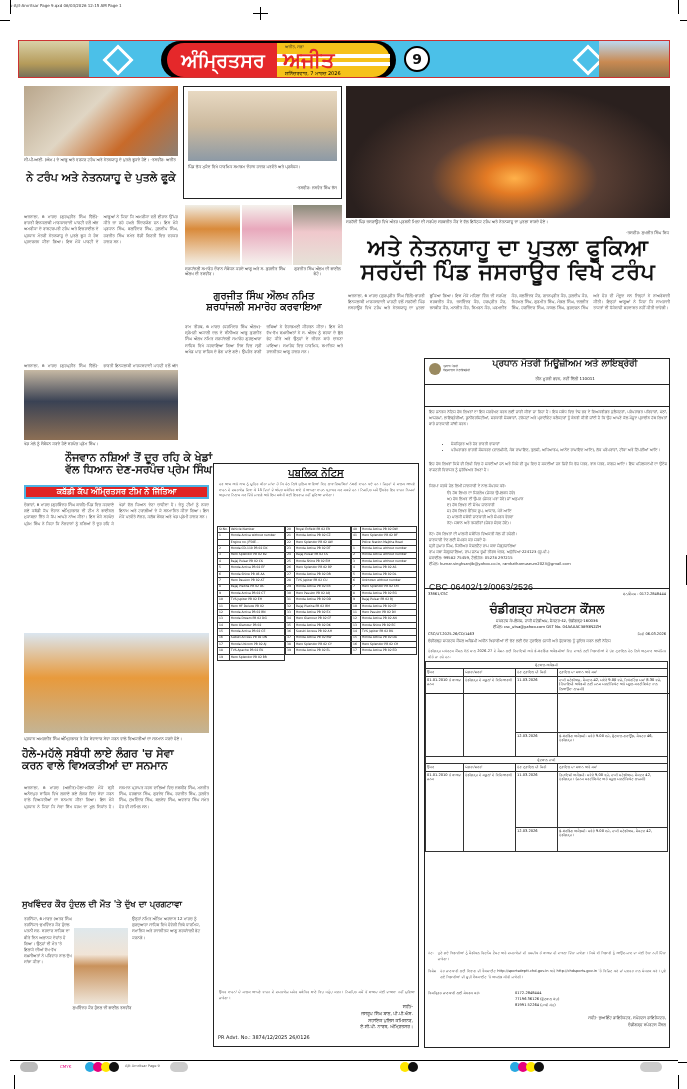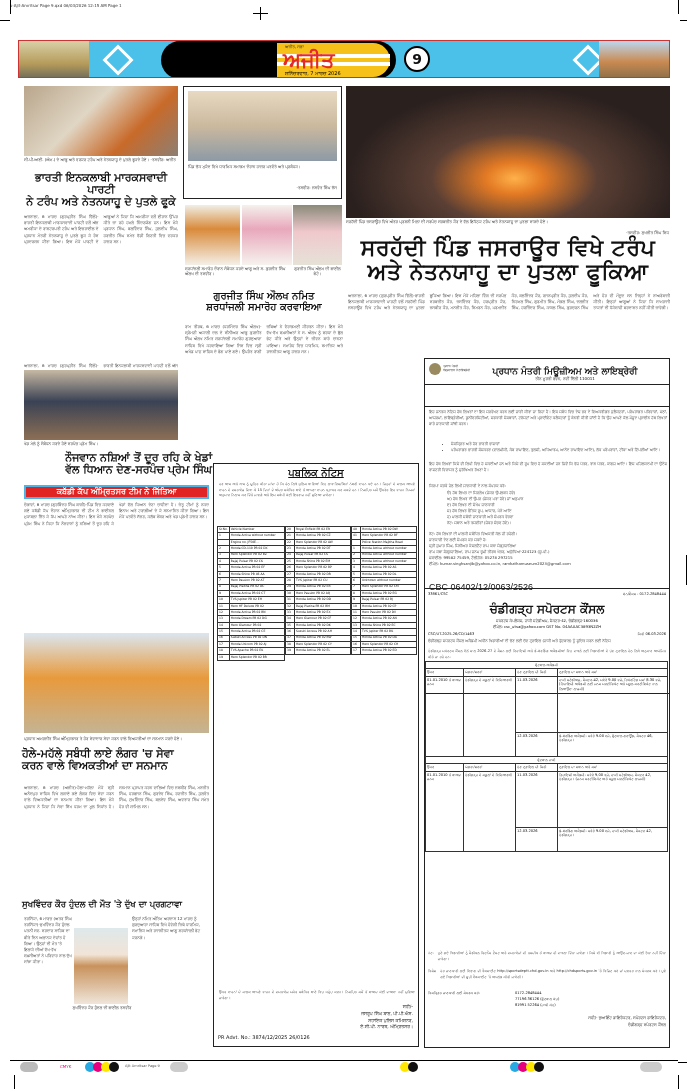--- a/index.html
+++ b/index.html
@@ -48,36 +48,36 @@
   <span style="left:678px;top:1075px;width:1px;height:14px"></span>
   <span style="left:678px;top:1062px;width:9px;height:1px"></span>
   <span style="left:686px;top:555px;width:1px;height:30px"></span>
 </div>
 
 <div class="abs masthead">
   <div class="abs mh-img-l"></div>
   <div class="abs mh-diamond" style="left:88px"></div>
   <div class="abs mh-diamond" style="left:558px"></div>
   <div class="abs mh-pill">
+    <div class="abs mh-red">ਅੰਮ੍ਰਿਤਸਰ</div>
     <div class="abs mh-yel">
       <span class="stripe" style="top:11px"></span>
       <span class="stripe" style="top:19px"></span>
       <div class="abs mh-small">ਅਜੀਤ, ਸਫ਼ਾ</div>
       <div class="abs mh-ajit">ਅਜੀਤ</div>
       <div class="abs mh-date">ਸ਼ਨਿੱਚਰਵਾਰ, 7 ਮਾਰਚ 2026</div>
     </div>
   </div>
   <div class="abs mh-page">9</div>
   <div class="abs mh-img-r"></div>
 </div>
 
 <div class="abs photo" style="left:24px;top:86px;width:154px;height:70px;background:linear-gradient(135deg,#b9a68c,#e0d6c4 40%,#c86a2a 70%,#8d7f74)"></div>
 <div class="abs cap" style="left:24px;top:157px;width:154px">ਸੀ.ਪੀ.ਆਈ. (ਐਮ.) ਦੇ ਆਗੂ ਅਤੇ ਵਰਕਰ ਟਰੰਪ ਅਤੇ ਨੇਤਨਯਾਹੂ ਦੇ ਪੁਤਲੇ ਫੂਕਦੇ ਹੋਏ। -ਤਸਵੀਰ: ਅਜੀਤ</div>
 <div class="abs head" style="left:22px;top:172px;width:158px;font-size:11px">
-  <div>ਭਾਰਤੀ ਇਨਕਲਾਬੀ ਮਾਰਕਸਵਾਦੀ ਪਾਰਟੀ</div>
   <div>ਨੇ ਟਰੰਪ ਅਤੇ ਨੇਤਨਯਾਹੂ ਦੇ ਪੁਤਲੇ ਫੂਕੇ</div>
 </div>
 <div class="abs body col2" style="left:24px;top:214px;width:154px;height:150px;overflow:hidden">ਅਜਨਾਲਾ, 6 ਮਾਰਚ (ਗੁਰਪ੍ਰੀਤ ਸਿੰਘ ਢਿੱਲੋਂ)-ਭਾਰਤੀ ਇਨਕਲਾਬੀ ਮਾਰਕਸਵਾਦੀ ਪਾਰਟੀ ਵਲੋਂ ਅੱਜ ਅਮਰੀਕਾ ਦੇ ਰਾਸ਼ਟਰਪਤੀ ਟਰੰਪ ਅਤੇ ਇਜ਼ਰਾਈਲ ਦੇ ਪ੍ਰਧਾਨ ਮੰਤਰੀ ਨੇਤਨਯਾਹੂ ਦੇ ਪੁਤਲੇ ਫੂਕ ਕੇ ਰੋਸ ਪ੍ਰਦਰਸ਼ਨ ਕੀਤਾ ਗਿਆ। ਇਸ ਮੌਕੇ ਪਾਰਟੀ ਦੇ ਆਗੂਆਂ ਨੇ ਕਿਹਾ ਕਿ ਅਮਰੀਕਾ ਵਲੋਂ ਈਰਾਨ ਉੱਪਰ ਕੀਤੇ ਜਾ ਰਹੇ ਹਮਲੇ ਨਿੰਦਣਯੋਗ ਹਨ। ਇਸ ਮੌਕੇ ਪ੍ਰਧਾਨ ਸਿੰਘ, ਬਲਵਿੰਦਰ ਸਿੰਘ, ਕੁਲਦੀਪ ਸਿੰਘ, ਹਰਜੀਤ ਸਿੰਘ ਸਮੇਤ ਵੱਡੀ ਗਿਣਤੀ ਵਿਚ ਵਰਕਰ ਹਾਜ਼ਰ ਸਨ।</div>
 
 <div class="abs box" style="left:183px;top:86px;width:159px;height:113px">
   <div class="abs photo" style="left:4px;top:4px;width:149px;height:70px;background:linear-gradient(180deg,#e8d9c2,#cbb99e 50%,#8d9aa6)"></div>
   <div class="abs cap" style="left:4px;top:77px;width:149px">ਪਿੰਡ ਚੱਕ ਮੁਕੰਦ ਵਿਖੇ ਧਾਰਮਿਕ ਸਮਾਗਮ ਦੌਰਾਨ ਹਾਜ਼ਰ ਪਤਵੰਤੇ ਅਤੇ ਪ੍ਰਬੰਧਕ।</div>
   <div class="abs cap" style="right:4px;top:98px">-ਤਸਵੀਰ: ਜਸਵੰਤ ਸਿੰਘ ਜੱਸ</div>
 </div>
 
@@ -90,22 +90,22 @@
 <div class="abs head" style="left:184px;top:290px;width:160px;font-size:10px">
   <div>ਗੁਰਜੀਤ ਸਿੰਘ ਔਲਖ ਨਮਿਤ</div>
   <div>ਸ਼ਰਧਾਂਜਲੀ ਸਮਾਰੋਹ ਕਰਵਾਇਆ</div>
 </div>
 <div class="abs body col2" style="left:185px;top:324px;width:158px;height:130px;overflow:hidden">ਰਾਮ ਤੀਰਥ, 6 ਮਾਰਚ (ਧਰਮਿੰਦਰ ਸਿੰਘ ਔਲਖ)-ਸ਼੍ਰੋਮਣੀ ਅਕਾਲੀ ਦਲ ਦੇ ਸੀਨੀਅਰ ਆਗੂ ਗੁਰਜੀਤ ਸਿੰਘ ਔਲਖ ਨਮਿਤ ਸ਼ਰਧਾਂਜਲੀ ਸਮਾਰੋਹ ਗੁਰਦੁਆਰਾ ਸਾਹਿਬ ਵਿਖੇ ਕਰਵਾਇਆ ਗਿਆ ਜਿਸ ਵਿਚ ਸ੍ਰੀ ਅਖੰਡ ਪਾਠ ਸਾਹਿਬ ਦੇ ਭੋਗ ਪਾਏ ਗਏ। ਉਪਰੰਤ ਰਾਗੀ ਜਥਿਆਂ ਨੇ ਵੈਰਾਗਮਈ ਕੀਰਤਨ ਕੀਤਾ। ਇਸ ਮੌਕੇ ਵੱਖ-ਵੱਖ ਸ਼ਖ਼ਸੀਅਤਾਂ ਨੇ ਸ. ਔਲਖ ਨੂੰ ਸ਼ਰਧਾ ਦੇ ਫੁੱਲ ਭੇਟ ਕੀਤੇ ਅਤੇ ਉਨ੍ਹਾਂ ਦੇ ਜੀਵਨ ਬਾਰੇ ਚਾਨਣਾ ਪਾਇਆ। ਸਮਾਰੋਹ ਵਿਚ ਧਾਰਮਿਕ, ਸਮਾਜਿਕ ਅਤੇ ਰਾਜਨੀਤਕ ਆਗੂ ਹਾਜ਼ਰ ਸਨ।</div>
 
 <div class="abs photo" style="left:346px;top:86px;width:324px;height:132px;background:radial-gradient(ellipse at 52% 70%,#ffb14a 0,#e37a24 12%,#5a3f34 35%,#2a201e 70%)"></div>
 <div class="abs cap" style="left:346px;top:219px;width:324px">ਸਰਹੱਦੀ ਪਿੰਡ ਜਸਰਾਊਰ ਵਿਖੇ ਅੰਤਰ ਪ੍ਰਸ਼ਨੀ ਮਿਲਾ ਦੀ ਸਰਪੰਚ ਸਰਬਜੀਤ ਕੌਰ ਦੇ ਵੱਲ ਇਕੱਠਕ ਟਰੰਪ ਅਤੇ ਨੇਤਨਯਾਹੂ ਦਾ ਪੁਤਲਾ ਸਾੜਦੇ ਹੋਏ।</div>
 <div class="abs cap" style="right:18px;top:230px">-ਤਸਵੀਰ: ਸੁਖਜੀਤ ਸਿੰਘ ਸਿਧ</div>
 <div class="abs head" style="left:346px;top:236px;width:324px;font-size:22px;letter-spacing:0.5px">
+  <div>ਅਤੇ ਨੇਤਨਯਾਹੂ ਦਾ ਪੁਤਲਾ ਫੂਕਿਆ</div>
   <div>ਸਰਹੱਦੀ ਪਿੰਡ ਜਸਰਾਊਰ ਵਿਖੇ ਟਰੰਪ</div>
-  <div>ਅਤੇ ਨੇਤਨਯਾਹੂ ਦਾ ਪੁਤਲਾ ਫੂਕਿਆ</div>
 </div>
 <div class="abs body col4" style="left:348px;top:293px;width:322px;height:62px;overflow:hidden">ਅਜਨਾਲਾ, 6 ਮਾਰਚ (ਗੁਰਪ੍ਰੀਤ ਸਿੰਘ ਢਿੱਲੋਂ)-ਭਾਰਤੀ ਇਨਕਲਾਬੀ ਮਾਰਕਸਵਾਦੀ ਪਾਰਟੀ ਵਲੋਂ ਸਰਹੱਦੀ ਪਿੰਡ ਜਸਰਾਊਰ ਵਿਖੇ ਟਰੰਪ ਅਤੇ ਨੇਤਨਯਾਹੂ ਦਾ ਪੁਤਲਾ ਫੂਕਿਆ ਗਿਆ। ਇਸ ਮੌਕੇ ਮਹਿਲਾ ਵਿੰਗ ਦੀ ਸਰਪੰਚ ਸਰਬਜੀਤ ਕੌਰ, ਜਸਵਿੰਦਰ ਕੌਰ, ਹਰਪ੍ਰੀਤ ਕੌਰ, ਜਸਬੀਰ ਕੌਰ, ਮਨਜੀਤ ਕੌਰ, ਸਿਮਰਨ ਕੌਰ, ਪਰਮਜੀਤ ਕੌਰ, ਬਲਜਿੰਦਰ ਕੌਰ, ਰਜਨਪ੍ਰੀਤ ਕੌਰ, ਕੁਲਦੀਪ ਕੌਰ, ਨਿਰਮਲ ਸਿੰਘ, ਗੁਰਮੀਤ ਸਿੰਘ, ਮੰਗਲ ਸਿੰਘ, ਦਲਜੀਤ ਸਿੰਘ, ਹਰਜਿੰਦਰ ਸਿੰਘ, ਕਾਬਲ ਸਿੰਘ, ਗੁਰਚਰਨ ਸਿੰਘ ਅਤੇ ਹੋਰ ਵੀ ਮੌਜੂਦ ਸਨ ਜਿਨ੍ਹਾਂ ਨੇ ਨਾਅਰੇਬਾਜ਼ੀ ਕੀਤੀ। ਇਨ੍ਹਾਂ ਆਗੂਆਂ ਨੇ ਕਿਹਾ ਕਿ ਸਾਮਰਾਜੀ ਤਾਕਤਾਂ ਦੀ ਧੱਕੇਸ਼ਾਹੀ ਬਰਦਾਸ਼ਤ ਨਹੀਂ ਕੀਤੀ ਜਾਵੇਗੀ।</div>
 
 <div class="abs body col2" style="left:24px;top:363px;width:154px;height:6px;overflow:hidden">ਅਜਨਾਲਾ, 6 ਮਾਰਚ (ਗੁਰਪ੍ਰੀਤ ਸਿੰਘ ਢਿੱਲੋਂ)-ਭਾਰਤੀ ਇਨਕਲਾਬੀ ਮਾਰਕਸਵਾਦੀ ਪਾਰਟੀ ਵਲੋਂ ਅੱਜ ਅਮਰੀਕਾ ਦੇ ਰਾਸ਼ਟਰਪਤੀ ਟਰੰਪ ਅਤੇ ਇਜ਼ਰਾਈਲ ਦੇ ਪ੍ਰਧਾਨ ਮੰਤਰੀ ਨੇਤਨਯਾਹੂ ਦੇ ਪੁਤਲੇ ਫੂਕ ਕੇ ਰੋਸ ਪ੍ਰਦਰਸ਼ਨ ਕੀਤਾ ਗਿਆ। ਇਸ ਮੌਕੇ ਪਾਰਟੀ ਦੇ ਆਗੂਆਂ ਨੇ ਕਿਹਾ ਕਿ ਅਮਰੀਕਾ ਵਲੋਂ ਈਰਾਨ ਉੱਪਰ ਕੀਤੇ ਜਾ ਰਹੇ ਹਮਲੇ ਨਿੰਦਣਯੋਗ ਹਨ। ਇਸ ਮੌਕੇ ਪ੍ਰਧਾਨ ਸਿੰਘ, ਬਲਵਿੰਦਰ ਸਿੰਘ, ਕੁਲਦੀਪ ਸਿੰਘ, ਹਰਜੀਤ ਸਿੰਘ ਸਮੇਤ ਵੱਡੀ ਗਿਣਤੀ ਵਿਚ ਵਰਕਰ ਹਾਜ਼ਰ ਸਨ।</div>
 <div class="abs photo" style="left:24px;top:370px;width:154px;height:70px;background:linear-gradient(180deg,#c7b9a4,#3a4254 45%,#8c6f55)"></div>
 <div class="abs cap" style="left:24px;top:441px;width:154px">ਖੇਡ ਮੇਲੇ ਨੂੰ ਸੰਬੋਧਨ ਕਰਦੇ ਹੋਏ ਸਰਪੰਚ ਪ੍ਰੇਮ ਸਿੰਘ।</div>
 <div class="abs head" style="left:22px;top:452px;width:190px;font-size:11px;text-align:right">
   <div>ਨੌਜਵਾਨ ਨਸ਼ਿਆਂ ਤੋਂ ਦੂਰ ਰਹਿ ਕੇ ਖੇਡਾਂ</div>
   <div>ਵੱਲ ਧਿਆਨ ਦੇਣ-ਸਰਪੰਚ ਪ੍ਰੇਮ ਸਿੰਘ</div>
 </div>
@@ -396,21 +396,21 @@
   </div>
   <div class="abs" style="left:4px;top:570px;font-size:5px">PR Advt. No.: 3874/12/2025 26/0126</div>
 </div>
 
 <div class="abs box" style="left:424px;top:358px;width:246px;height:336px">
   <div class="abs" style="left:4px;top:4px;width:12px;height:12px;border-radius:50%;background:#9a8a60"></div>
   <div class="abs" style="left:18px;top:6px;font-size:2.8px;line-height:1.3">
     <div>ਪ੍ਰਧਾਨ ਮੰਤਰੀ</div>
     <div>ਸੰਗ੍ਰਹਾਲਯ ਤੇ ਲਾਇਬ੍ਰੇਰੀ</div>
   </div>
-  <div class="abs head" style="left:40px;top:8px;width:200px;font-size:9px">ਪ੍ਰਧਾਨ ਮੰਤਰੀ ਮਿਊਜ਼ੀਅਮ ਅਤੇ ਲਾਇਬ੍ਰੇਰੀ</div>
+  <div class="abs head" style="left:40px;top:0;width:200px;font-size:9px">ਪ੍ਰਧਾਨ ਮੰਤਰੀ ਮਿਊਜ਼ੀਅਮ ਅਤੇ ਲਾਇਬ੍ਰੇਰੀ</div>
   <div class="abs" style="left:40px;top:17px;width:200px;font-size:4px;text-align:center">ਤੀਨ ਮੂਰਤੀ ਭਵਨ, ਨਵੀਂ ਦਿੱਲੀ 110011</div>
   <div class="abs" style="left:0;top:25px;width:100%;height:1px;background:#222"></div>
   <div class="abs" style="left:0;top:47px;width:100%;height:1px;background:#222"></div>
   <div class="abs body" style="left:4px;top:50px;width:238px;font-size:3.8px">ਇਹ ਜਨਤਕ ਨੋਟਿਸ ਹੱਥ ਲਿਖਤਾਂ ਦਾ ਇਕ ਸਰਵੇਖਣ ਕਰਨ ਲਈ ਜਾਰੀ ਕੀਤਾ ਜਾ ਰਿਹਾ ਹੈ। ਇਸ ਸਬੰਧ ਵਿਚ ਦੇਸ਼ ਭਰ ਦੇ ਵਿਅਕਤੀਗਤ ਕੁਲੈਕਟਰਾਂ, ਪਰੰਪਰਾਗਤ ਪਰਿਵਾਰਾਂ, ਮੱਠਾਂ, ਆਸ਼ਰਮਾਂ, ਲਾਇਬ੍ਰੇਰੀਆਂ, ਯੂਨੀਵਰਸਿਟੀਆਂ, ਸਰਕਾਰੀ ਸੰਸਥਾਵਾਂ, ਟਰੱਸਟਾਂ ਅਤੇ ਪ੍ਰਾਈਵੇਟ ਕਲੈਕਟਰਾਂ ਨੂੰ ਬੇਨਤੀ ਕੀਤੀ ਜਾਂਦੀ ਹੈ ਕਿ ਉਹ ਆਪਣੇ ਕੋਲ ਮੌਜੂਦ ਪ੍ਰਾਚੀਨ ਹੱਥ ਲਿਖਤਾਂ ਬਾਰੇ ਜਾਣਕਾਰੀ ਸਾਂਝੀ ਕਰਨ।</div>
   <ul class="abs body" style="left:20px;top:82px;width:222px;font-size:3.8px;padding-left:6px">
     <li>ਸੰਸਕ੍ਰਿਤ ਅਤੇ ਹੋਰ ਭਾਰਤੀ ਭਾਸ਼ਾਵਾਂ</li>
     <li>ਪਰੰਪਰਾਗਤ ਭਾਰਤੀ ਸੰਸਕਰਣ (ਵਾਲਮੀਕੀ, ਕੰਬ ਰਾਮਾਇਣ, ਤੁਲਸੀ, ਅਧਿਆਤਮ, ਆਨੰਦ ਰਾਮਾਇਣ ਆਦਿ), ਲੋਕ ਪਰੰਪਰਾਵਾਂ, ਟੀਕਾ ਅਤੇ ਟਿੱਪਣੀਆਂ ਆਦਿ।</li>
   </ul>
   <div class="abs body" style="left:4px;top:102px;width:238px;font-size:3.8px">ਇਹ ਹੱਥ ਲਿਖਤਾਂ ਕਿਸੇ ਵੀ ਲਿਪੀ ਵਿਚ ਹੋ ਸਕਦੀਆਂ ਹਨ ਅਤੇ ਕਿਸੇ ਵੀ ਰੂਪ ਵਿਚ ਹੋ ਸਕਦੀਆਂ ਹਨ ਜਿਵੇਂ ਕਿ ਭੋਜ ਪੱਤਰ, ਤਾੜ ਪੱਤਰ, ਕਾਗਜ਼ ਆਦਿ। ਇਸ ਪਹਿਲਕਦਮੀ ਦਾ ਉਦੇਸ਼ ਰਾਸ਼ਟਰੀ ਵਿਰਾਸਤ ਨੂੰ ਸੁਰੱਖਿਅਤ ਰੱਖਣਾ ਹੈ।</div>
   <div class="abs body" style="left:4px;top:124px;width:238px;font-size:3.8px">ਕਿਰਪਾ ਕਰਕੇ ਹੇਠ ਲਿਖੀ ਜਾਣਕਾਰੀ ਦੇ ਨਾਲ ਸੰਪਰਕ ਕਰੋ:</div>

